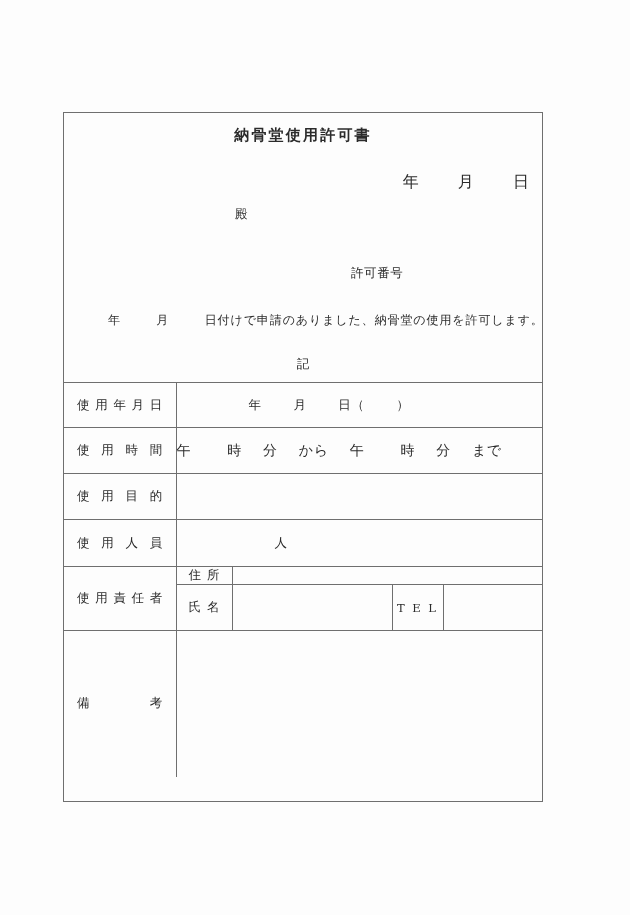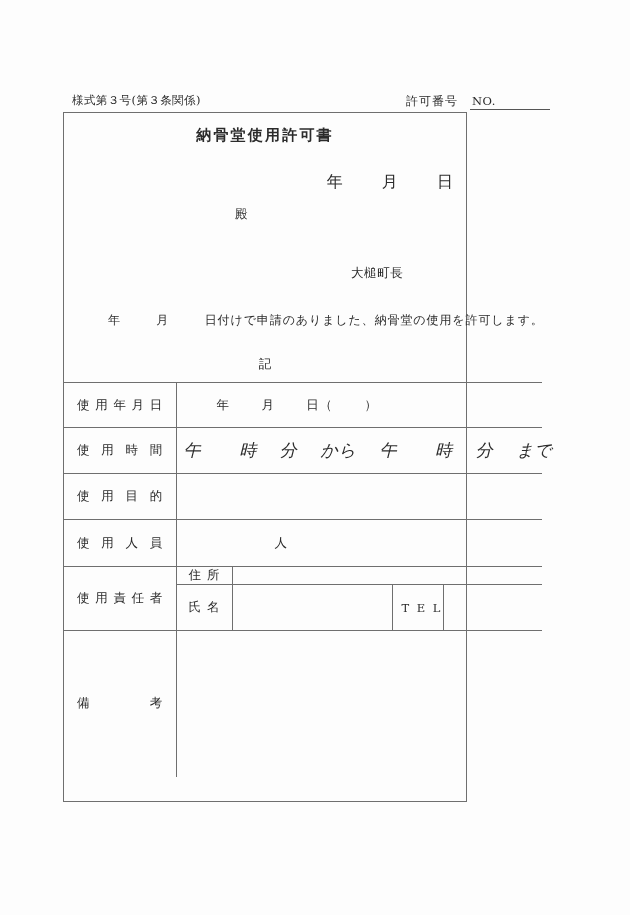--- a/index.html
+++ b/index.html
@@ -59,21 +59,21 @@
     margin-left: 12px;
     min-width: 76px;
     display: inline-block;
   }
 
   
   .frame {
     position: absolute;
     left: 63px;
     top: 112px;
-    width: 404px;
+    width: 480px;
     height: 690px;
     border: 1.3px solid #6f6f6f;
     box-sizing: border-box;
   }
 
   
   .upper {
     position: relative;
     height: 269px;
     box-sizing: border-box;
@@ -150,76 +150,67 @@
     font-size: 12.5px;
     letter-spacing: 0.2px;
   }
   .lbl-sub {
     display: flex;
     justify-content: space-between;
     padding: 0 12px;
     font-size: 12.5px;
   }
   .val {
-    padding-left: 40px;
+    padding-left: 72px;
     font-size: 12.5px;
     letter-spacing: 0.8px;
     white-space: nowrap;
   }
   .val .sp { display: inline-block; width: 22px; }
   .val-time {
-    padding-left: 7px;
-    font-size: 17px;
+    font-size: 14px;
     letter-spacing: 0.6px;
     white-space: nowrap;
-    font-style: italic;
   }
   .val-time .sp { display: inline-block; width: 26px; }
   .val-time .sp-s { display: inline-block; width: 11px; }
   .val-num {
     padding-left: 98px;
     font-size: 12.5px;
   }
   .tel {
-    text-align: right;
+    text-align: center;
     font-size: 11.5px;
     letter-spacing: 2px;
   }
   .cell-blank { }
 </style>
 </head>
 <body>
 
 <div class="page">
 
-  <div class="header-row">
-    <div class="form-no">様式第３号(第３条関係)</div>
-    <div class="permit-no-wrap">
-      <span class="permit-label">許可番号</span>
-      <span class="permit-no">NO.</span>
-    </div>
-  </div>
 
   <div class="frame">
 
     <div class="upper">
 
       <div class="doc-title">納骨堂使用許可書</div>
 
       <div class="date-line">
         <span>年</span>
         <span class="sp"></span>
         <span>月</span>
         <span class="sp"></span>
         <span>日</span>
       </div>
 
       <div class="addressee">殿</div>
 
-      <div class="issuer">大槌町長</div>
+      <div class="issuer">許可番号</div>
 
       <div class="body-text">
         <span>年</span>
         <span class="sp"></span>
         <span>月</span>
         <span class="sp"></span>
         <span>日付けで申請のありました、納骨堂の使用を許可します。</span>
       </div>
 
       <div class="ki">記</div>

